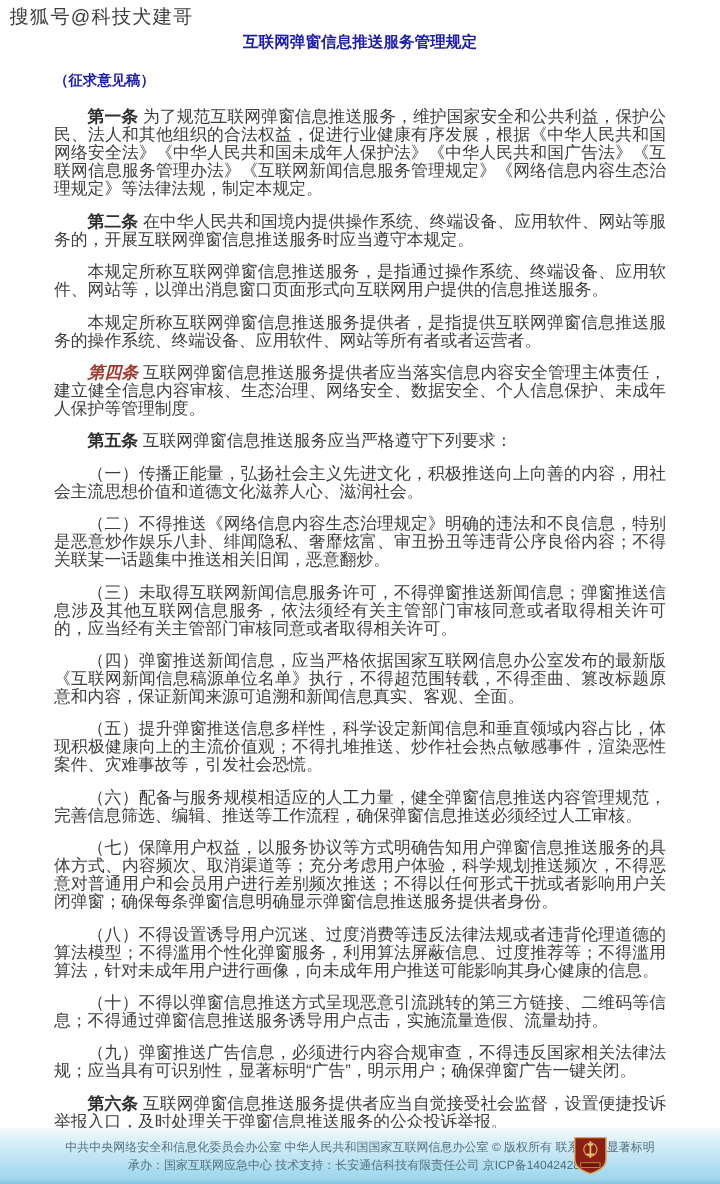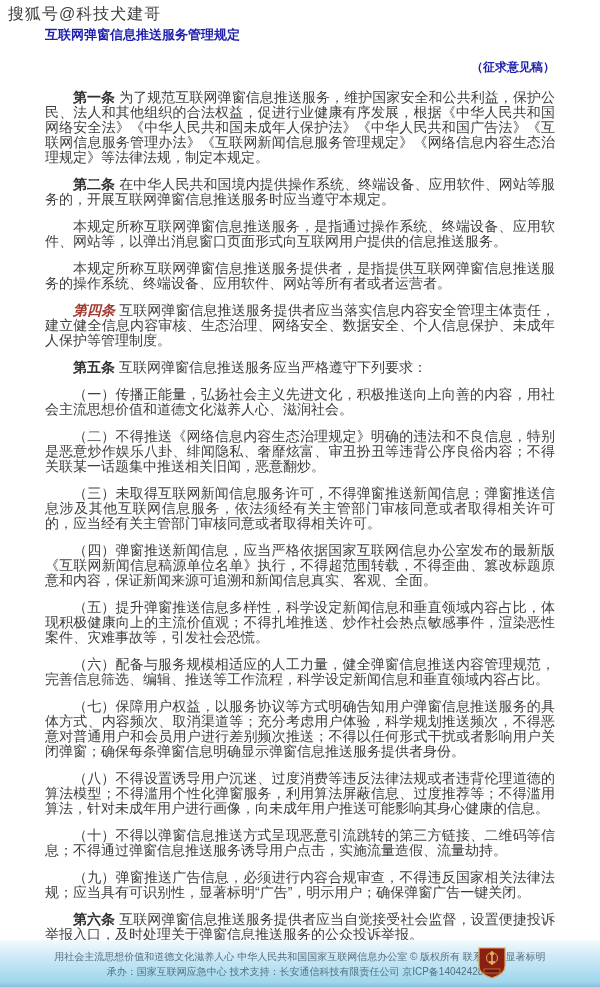--- a/index.html
+++ b/index.html
@@ -14,26 +14,27 @@
     position:absolute; top:4px; left:8px;
     font-size:16px; font-weight:normal; letter-spacing:1px;
     color:#3c3c3c;
     text-shadow:1px 1px 0 #ffffff,-1px -1px 0 #ffffff,1px -1px 0 #ffffff,-1px 1px 0 #ffffff,2px 2px 1px #ffffff;
     z-index:5;
   }
   .doc {
     padding:24px 45px 0 45px;
   }
   .doc-title {
+    text-align:center;
     font-size:13px; font-weight:bold;
     color:#1f1fae;
     margin-top:2px;
   }
   .doc-subtitle {
-    text-align:right;
+    text-align:left;
     font-size:12px; font-weight:bold;
     color:#1f1fae;
     margin-top:15px;
   }
   .doc-body { margin-top:14px; }
   .doc-body p {
     font-size:14px;
     line-height:15px;
     color:#3e3e3e;
     text-align:justify;
@@ -79,34 +80,34 @@
       <p><b class="article-label">第二条</b> 在中华人民共和国境内提供操作系统、终端设备、应用软件、网站等服务的，开展互联网弹窗信息推送服务时应当遵守本规定。</p>
       <p>本规定所称互联网弹窗信息推送服务，是指通过操作系统、终端设备、应用软件、网站等，以弹出消息窗口页面形式向互联网用户提供的信息推送服务。</p>
       <p>本规定所称互联网弹窗信息推送服务提供者，是指提供互联网弹窗信息推送服务的操作系统、终端设备、应用软件、网站等所有者或者运营者。</p>
       <p><b class="article-label" style="color: rgb(160, 59, 46); font-style: italic;">第四条</b> 互联网弹窗信息推送服务提供者应当落实信息内容安全管理主体责任，建立健全信息内容审核、生态治理、网络安全、数据安全、个人信息保护、未成年人保护等管理制度。</p>
       <p><b class="article-label">第五条</b> 互联网弹窗信息推送服务应当严格遵守下列要求：</p>
       <p>（一）传播正能量，弘扬社会主义先进文化，积极推送向上向善的内容，用社会主流思想价值和道德文化滋养人心、滋润社会。</p>
       <p>（二）不得推送《网络信息内容生态治理规定》明确的违法和不良信息，特别是恶意炒作娱乐八卦、绯闻隐私、奢靡炫富、审丑扮丑等违背公序良俗内容；不得关联某一话题集中推送相关旧闻，恶意翻炒。</p>
       <p>（三）未取得互联网新闻信息服务许可，不得弹窗推送新闻信息；弹窗推送信息涉及其他互联网信息服务，依法须经有关主管部门审核同意或者取得相关许可的，应当经有关主管部门审核同意或者取得相关许可。</p>
       <p>（四）弹窗推送新闻信息，应当严格依据国家互联网信息办公室发布的最新版《互联网新闻信息稿源单位名单》执行，不得超范围转载，不得歪曲、篡改标题原意和内容，保证新闻来源可追溯和新闻信息真实、客观、全面。</p>
       <p>（五）提升弹窗推送信息多样性，科学设定新闻信息和垂直领域内容占比，体现积极健康向上的主流价值观；不得扎堆推送、炒作社会热点敏感事件，渲染恶性案件、灾难事故等，引发社会恐慌。</p>
-      <p>（六）配备与服务规模相适应的人工力量，健全弹窗信息推送内容管理规范，完善信息筛选、编辑、推送等工作流程，科学设定新闻信息和垂直领域内容占比。</p>
+      <p>（六）配备与服务规模相适应的人工力量，健全弹窗信息推送内容管理规范，完善信息筛选、编辑、推送等工作流程，确保弹窗信息推送必须经过人工审核。</p>
       <p>（七）保障用户权益，以服务协议等方式明确告知用户弹窗信息推送服务的具体方式、内容频次、取消渠道等；充分考虑用户体验，科学规划推送频次，不得恶意对普通用户和会员用户进行差别频次推送；不得以任何形式干扰或者影响用户关闭弹窗；确保每条弹窗信息明确显示弹窗信息推送服务提供者身份。</p>
       <p>（八）不得设置诱导用户沉迷、过度消费等违反法律法规或者违背伦理道德的算法模型；不得滥用个性化弹窗服务，利用算法屏蔽信息、过度推荐等；不得滥用算法，针对未成年用户进行画像，向未成年用户推送可能影响其身心健康的信息。</p>
       <p>（十）不得以弹窗信息推送方式呈现恶意引流跳转的第三方链接、二维码等信息；不得通过弹窗信息推送服务诱导用户点击，实施流量造假、流量劫持。</p>
       <p>（九）弹窗推送广告信息，必须进行内容合规审查，不得违反国家相关法律法规；应当具有可识别性，显著标明“广告”，明示用户；确保弹窗广告一键关闭。</p>
       <p><b class="article-label">第六条</b> 互联网弹窗信息推送服务提供者应当自觉接受社会监督，设置便捷投诉举报入口，及时处理关于弹窗信息推送服务的公众投诉举报。</p>
       <p><b class="article-label">第七条</b> 鼓励和指导互联网行业组织建立健全互联网弹窗信息推送服务行业准则，督促互联网弹窗信息推送服务提供者依法依规提供服务，接受社会监督。</p>
       <p><b class="article-label">第八条</b> 网信部门会同电信主管部门、市场监管部门等有关部门建立健全协作监管等工作机制，监督指导互联网弹窗信息推送服务提供者依法依规提供服务。</p>
     </div>
 </div>
 
 <div class="site-footer">
   <div class="footer-line">
-    <span>用社会主流思想价值和道德文化滋养人心  中华人民共和国国家互联网信息办公室 © 版权所有</span>
+    <span>中共中央网络安全和信息化委员会办公室  中华人民共和国国家互联网信息办公室 © 版权所有</span>
     <span id="footer-links"><span class="footer-link"> 联系我们</span><span class="footer-link"> 显著标明</span></span>
   </div>
   <div class="footer-line">承办：国家互联网应急中心  技术支持：长安通信科技有限责任公司  京ICP备14042428号</div>
   <svg class="badge" viewBox="0 0 28 33">
     <path d="M1 2 L27 2 L27 20 Q27 28 14 32 Q1 28 1 20 Z" fill="#8c1f14" stroke="#d9a851" stroke-width="1.2"></path>
     <circle cx="14" cy="12" r="5.5" fill="none" stroke="#d9a851" stroke-width="1"></circle>
     <path d="M14 5 L14 19 M11 16 L17 16 M12 8 L16 8" stroke="#e8c172" stroke-width="1.4" fill="none"></path>
     <rect x="6" y="23" width="16" height="4" fill="#6e150c" stroke="#d9a851" stroke-width="0.6"></rect>
   </svg>
 </div>

